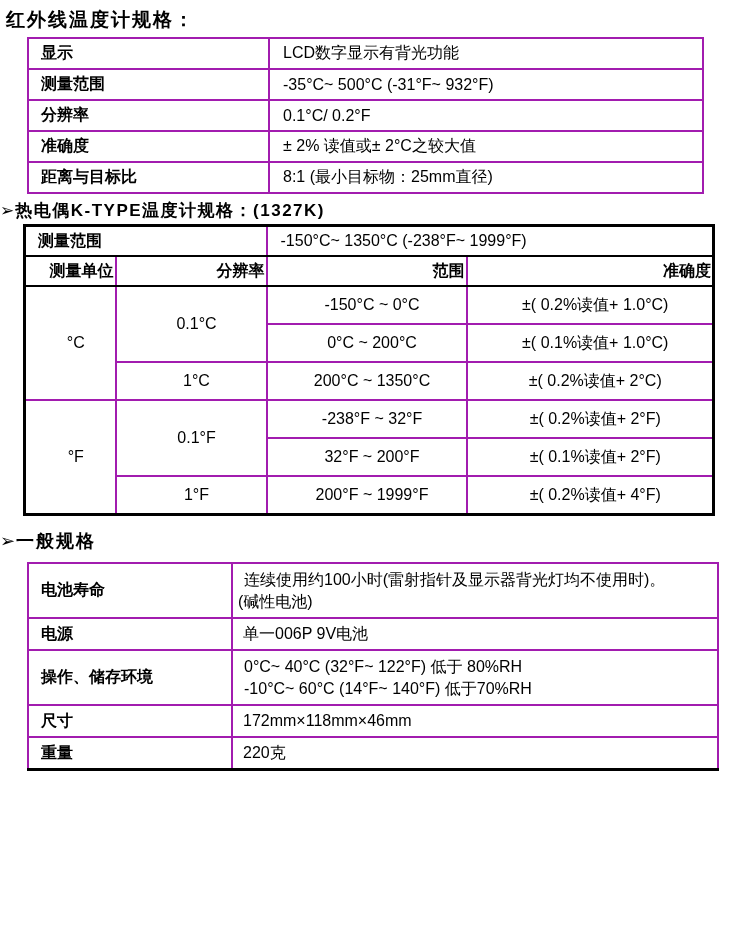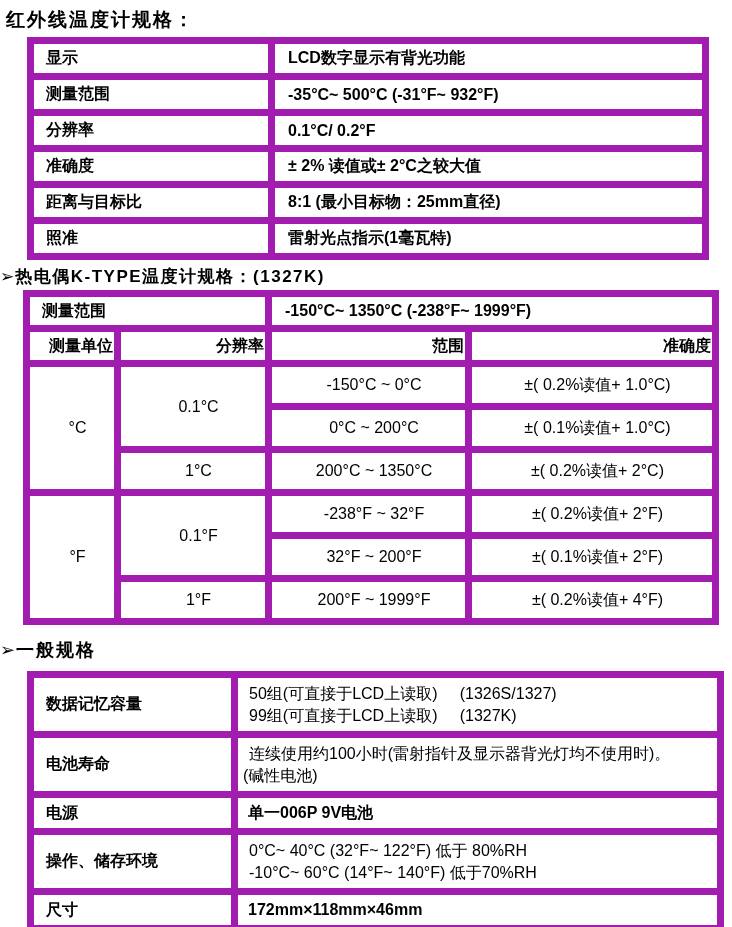--- a/index.html
+++ b/index.html
@@ -8,27 +8,27 @@
     font-family:"Liberation Sans","DejaVu Sans",sans-serif;
     color:#000;font-size:16px;position:relative;
   }
   .title{font-weight:bold;white-space:pre;}
   #title1{font-size:19px;letter-spacing:2px;padding:7px 0 0 6px;}
   .arrow-title{font-size:17px;letter-spacing:1.5px;display:flex;align-items:center;}
   #title2{margin:5px 0 2px 0;}
   #title3{margin:13px 0 9px 0;letter-spacing:2px;font-size:18px;}
   .arrow{font-weight:bold;letter-spacing:0;margin-right:1px;}
   table{border-collapse:collapse;table-layout:fixed;}
-  td,th{border:7px solid #a21caf;overflow:hidden;}
+  td,th{border:2px solid #a21caf;overflow:hidden;}
 
   
   #ir-table{margin:4px 0 0 27px;width:675px;border:2px solid #000;}
   #ir-table td{height:27px;}
   .lbl{font-weight:bold;padding-left:12px;text-align:left;}
-  .val{padding-left:13px;text-align:left;white-space:pre-wrap;font-weight:bold;}
+  .val{padding-left:13px;text-align:left;white-space:pre-wrap;}
 
   
   #tc-table{margin:2px 0 0 23px;width:689px;border:3px solid #000;}
   #tc-table td,#tc-table th{height:26px;}
   #tc-table .datarow td{height:34px;}
   #tc-table .range-row td{border-bottom:2px solid #000;}
   #tc-table th{border-bottom:2px solid #000;font-size:16px;text-align:right;}
   #tc-table .fbreak td{border-top:2px solid #404040;}
   .ctr{text-align:center;padding-left:12px;}
 
@@ -64,24 +64,20 @@
     <td class="lbl">分辨率</td>
     <td class="val">0.1°C/ 0.2°F</td>
   </tr>
   <tr>
     <td class="lbl">准确度</td>
     <td class="val">± 2% 读值或± 2°C之较大值</td>
   </tr>
   <tr>
     <td class="lbl">距离与目标比</td>
     <td class="val">8:1 (最小目标物：25mm直径)</td>
-  </tr>
-  <tr>
-    <td class="lbl">照准</td>
-    <td class="val">雷射光点指示(1毫瓦特)</td>
   </tr>
 </tbody>
   </table>
 
 <div id="title2" class="title arrow-title"><span class="arrow">➢</span><span>热电偶K-TYPE温度计规格：(1327K)</span></div>
 
 <table id="tc-table">
   <colgroup>
       <col style="width:91px">
       <col style="width:151px">
@@ -133,27 +129,20 @@
   </table>
 
 <div id="title3" class="title arrow-title"><span class="arrow">➢</span><span>一般规格</span></div>
 
 <table id="gen-table">
   <colgroup>
       <col style="width:204px">
       <col style="width:486px">
     </colgroup>
   <tbody>
-      <tr class="two-line row-memory">
-    <td class="lbl">数据记忆容量</td>
-    <td>
-      <div class="vline">50组(可直接于LCD上读取)     (1326S/1327)</div>
-      <div class="vline">99组(可直接于LCD上读取)     (1327K)</div>
-    </td>
-  </tr>
   <tr class="two-line">
     <td class="lbl">电池寿命</td>
     <td>
       <div class="vline">连续使用约100小时(雷射指针及显示器背光灯均不使用时)。</div>
       <div class="vline center">(碱性电池)</div>
     </td>
   </tr>
   <tr>
     <td class="lbl">电源</td>
     <td class="val">单一006P 9V电池</td>

